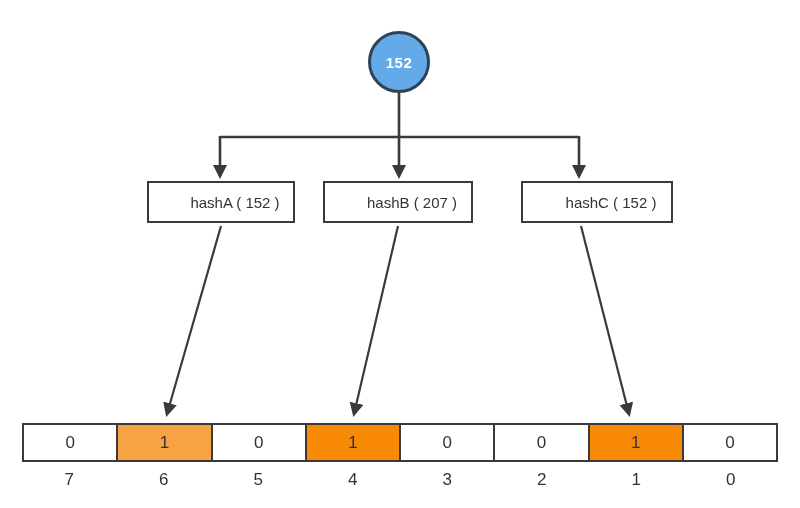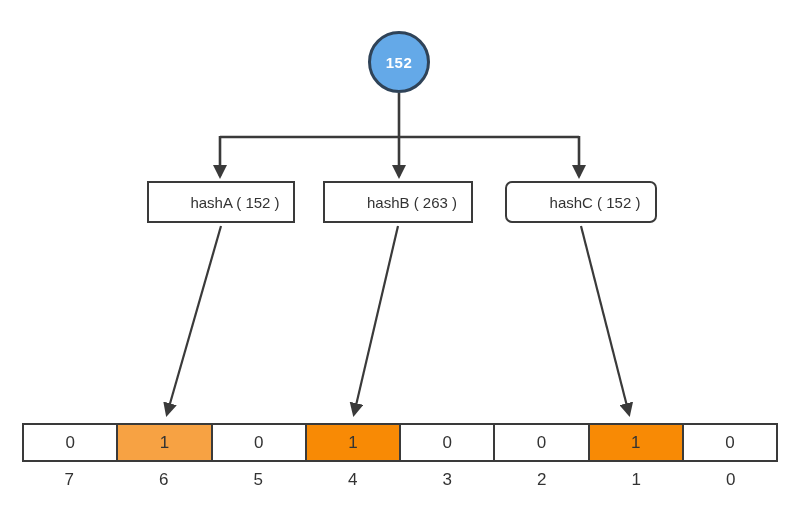--- a/index.html
+++ b/index.html
@@ -18,21 +18,21 @@
     color:#ffffff;font-weight:bold;font-size:15px;letter-spacing:0.5px;
   }
   .hash-box{
     position:absolute;top:181px;height:42px;box-sizing:border-box;
     background:#ffffff;border:2px solid #3A3A3A;
     display:flex;align-items:center;justify-content:center;
     font-size:15px;color:#333;white-space:nowrap;padding-left:28px;
   }
   .hash-a{left:147px;width:148px;}
   .hash-b{left:323px;width:150px;}
-  .hash-c{left:505px;width:152px;border-radius:7px;}
+  .hash-c{left:521px;width:152px;}
   .bit-row{
     position:absolute;left:22px;top:423px;width:756px;height:39px;display:flex;
   }
   .bit-cell{
     flex:1;box-sizing:border-box;border:2px solid #3A3A3A;margin-left:-2px;
     background:#ffffff;display:flex;align-items:center;justify-content:center;
     font-size:17px;color:#333;
   }
   .bit-cell:first-child{margin-left:0;}
   .index-row{
@@ -60,21 +60,21 @@
     <path class="conn thick" d="M220,136 V176" marker-end="url(#ah)"></path>
     <path class="conn thick" d="M579,136 V176" marker-end="url(#ah)"></path>
     <path class="conn diag" d="M221,226 L167,414" marker-end="url(#ah)"></path>
     <path class="conn diag" d="M398,226 L354,414" marker-end="url(#ah)"></path>
     <path class="conn diag" d="M581,226 L629,414" marker-end="url(#ah)"></path>
   </svg>
 
   <div class="value-node">152</div>
 
   <div class="hash-box hash-a">hashA ( 152 )</div>
-  <div class="hash-box hash-b">hashB ( 263 )</div>
+  <div class="hash-box hash-b">hashB ( 207 )</div>
   <div class="hash-box hash-c">hashC ( 152 )</div>
 
   <div class="bit-row">
     <div class="bit-cell" style="background: rgb(255, 255, 255);">0</div>
     <div class="bit-cell" style="background: rgb(247, 162, 67);">1</div>
     <div class="bit-cell" style="background: rgb(255, 255, 255);">0</div>
     <div class="bit-cell" style="background: rgb(248, 138, 5);">1</div>
     <div class="bit-cell" style="background: rgb(255, 255, 255);">0</div>
     <div class="bit-cell" style="background: rgb(255, 255, 255);">0</div>
     <div class="bit-cell" style="background: rgb(248, 138, 5);">1</div>

